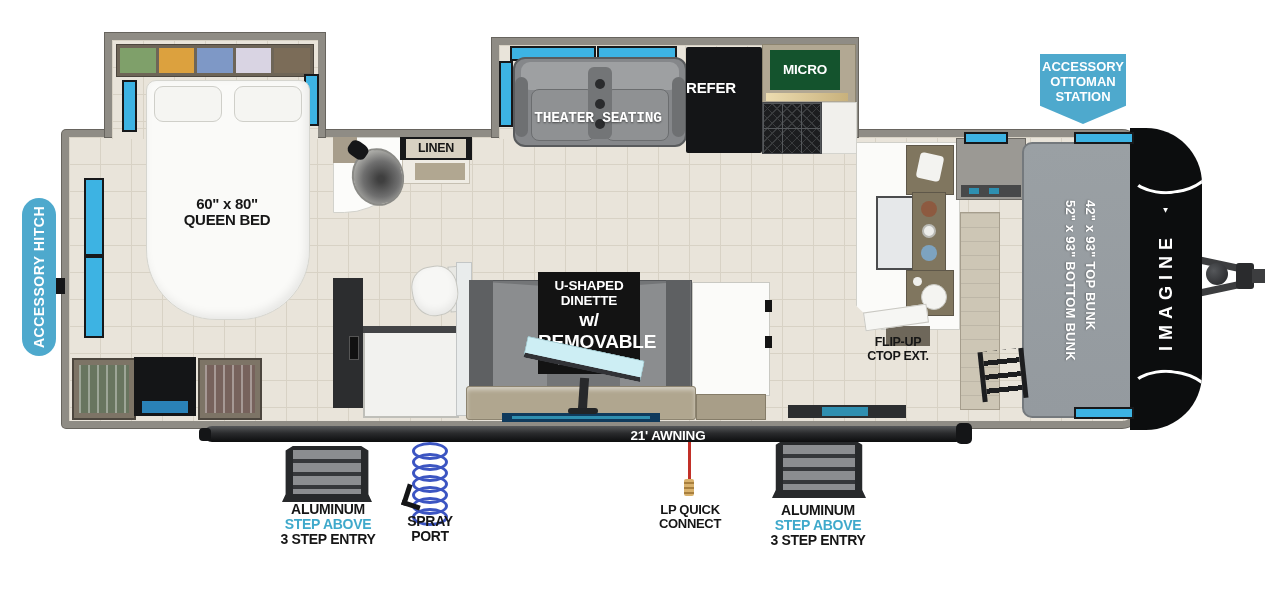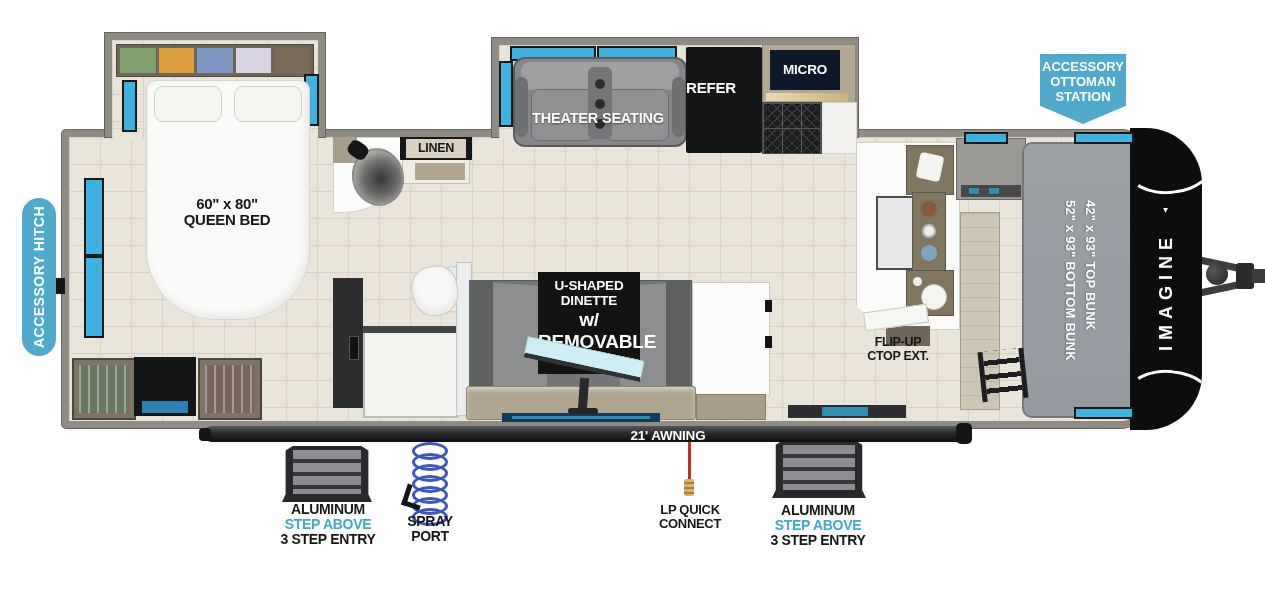--- a/index.html
+++ b/index.html
@@ -93,27 +93,27 @@
     <div style="position:absolute;left:0;top:18px;width:13px;height:60px;background:#6e7072;border-radius:7px;"></div>
     <div style="position:absolute;right:0;top:18px;width:13px;height:60px;background:#6e7072;border-radius:7px;"></div>
     <div style="position:absolute;left:16px;top:30px;width:62px;height:50px;background:#8f9193;border-radius:8px;border:1px solid #6b6d6f;"></div>
     <div style="position:absolute;right:16px;top:30px;width:62px;height:50px;background:#8f9193;border-radius:8px;border:1px solid #6b6d6f;"></div>
     <div style="position:absolute;left:73px;top:8px;width:24px;height:72px;background:#737577;border-radius:6px;">
       <div style="position:absolute;left:7px;top:12px;width:10px;height:10px;border-radius:50%;background:#2a2b2d;"></div>
       <div style="position:absolute;left:7px;top:32px;width:10px;height:10px;border-radius:50%;background:#2a2b2d;"></div>
       <div style="position:absolute;left:7px;top:52px;width:10px;height:10px;border-radius:50%;background:#2a2b2d;"></div>
     </div>
   </div>
-  <div class="a wlbl" style="left:508px;top:110px;width:180px;font-size:14.5px;text-shadow:0 1px 2px rgba(0,0,0,.5);z-index:5;">THEATER SEATING</div>
+  <div class="a wlbl" style="left:508px;top:110px;width:180px;font-size:14.5px;text-shadow:0 1px 2px rgba(0,0,0,.5);z-index:5;font-family:Liberation Mono, monospace;">THEATER SEATING</div>
 
   <div class="a" style="left:686px;top:47px;width:76px;height:106px;background:#141517;border-radius:2px;z-index:4;display:flex;align-items:flex-start;justify-content:flex-start;">
     <span class="wlbl" style="font-size:15px;margin-top:32px;">REFER</span>
   </div>
   <div class="a" style="left:762px;top:44px;width:92px;height:58px;background:#b2a893;border:1px solid #8d8570;z-index:3;"></div>
-  <div class="a" style="left:770px;top:50px;width:70px;height:40px;background:#0f172a;z-index:4;display:flex;align-items:center;justify-content:center;">
+  <div class="a" style="left:770px;top:50px;width:70px;height:40px;background:#14532d;z-index:4;display:flex;align-items:center;justify-content:center;">
     <span class="wlbl" style="font-size:13.5px;">MICRO</span>
   </div>
   <div class="a" style="left:766px;top:93px;width:82px;height:8px;background:linear-gradient(90deg,#ecdcb0,#c8b17c);z-index:4;"></div>
   <div class="a" style="left:762px;top:102px;width:58px;height:50px;background:#1c1d1f;border:1px solid #45474a;z-index:4;
               background-image:linear-gradient(#55585b 1px,transparent 1px),linear-gradient(90deg,#55585b 1px,transparent 1px),
               repeating-linear-gradient(45deg,transparent 0 6px,#3a3c3e 6px 7px),repeating-linear-gradient(-45deg,transparent 0 6px,#3a3c3e 6px 7px);
               background-size:29px 25px,19px 25px,100% 100%,100% 100%;"></div>
   <div class="a" style="left:821px;top:102px;width:34px;height:50px;background:#f1f0ec;border:1px solid #d4d4ce;z-index:3;"></div>
 
   <div class="a" style="left:476px;top:280px;width:214px;height:112px;background:#737577;border:1px solid #55575a;z-index:3;"></div>

